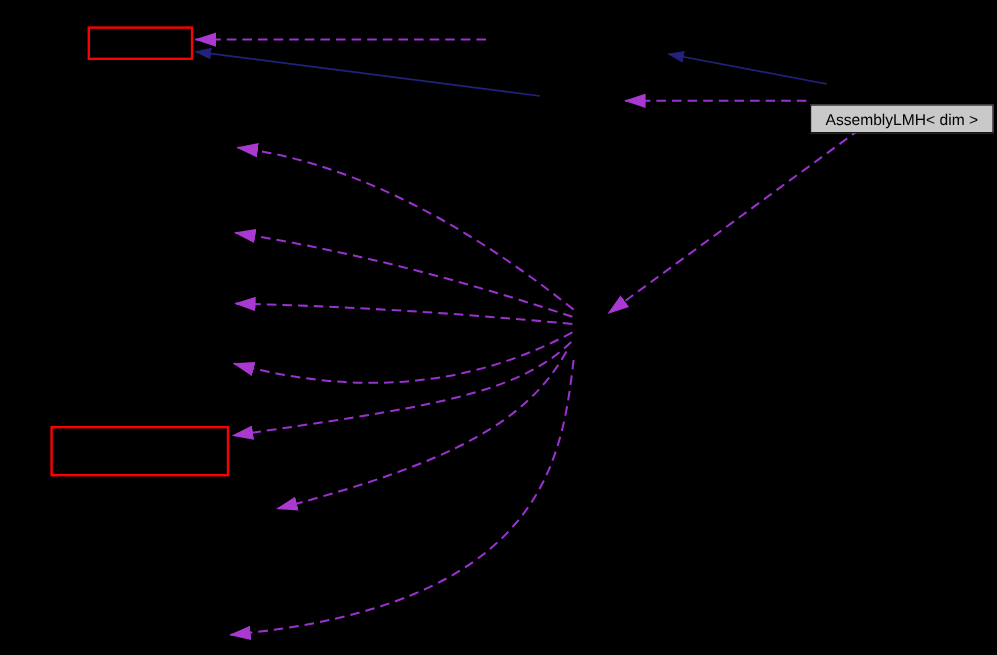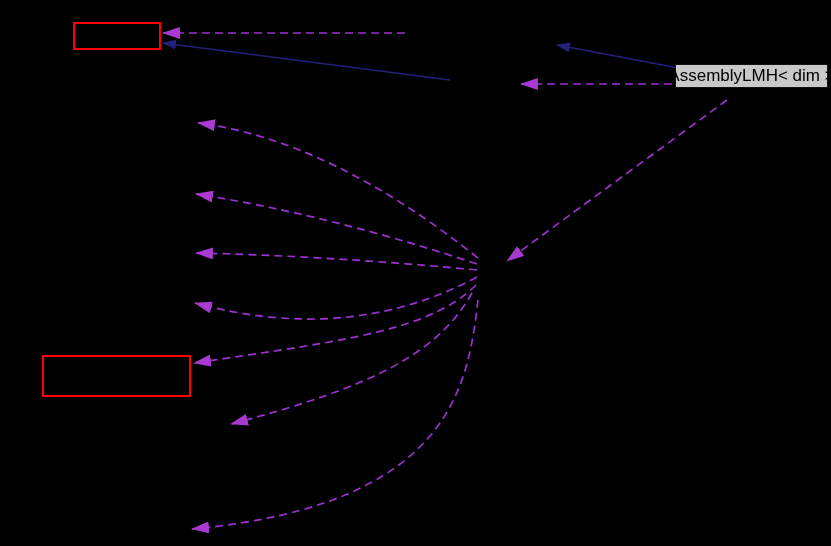--- a/index.html
+++ b/index.html
@@ -50,27 +50,27 @@
     height: 28px;
   }
   .node-mid-left {
     left: 42px;
     top: 355px;
     width: 149px;
     height: 42px;
   }
   .node-assembly {
     left: 675px;
-    top: 64px;
+    top: 87px;
     width: 153px;
     height: 24px;
     background: #c9c9c9;
     border: 1px solid #141414;
     color: #000000;
-    font-size: 17px;
+    font-size: 13px;
     white-space: nowrap;
   }
 </style>
 </head>
 <body>
 
 <div class="stage">
 
   <svg class="edges-layer" width="831" height="546" viewBox="0 0 831 546" xmlns="http://www.w3.org/2000/svg">
     <defs>

